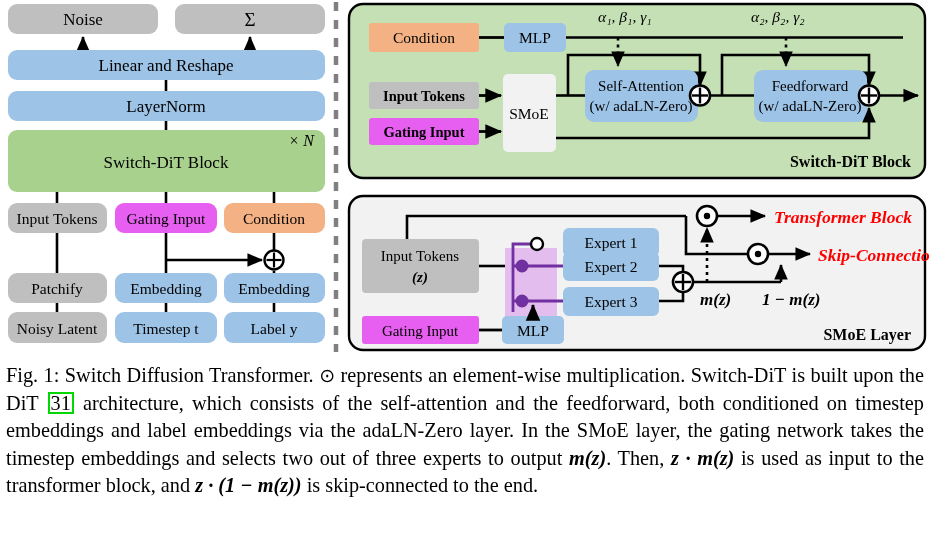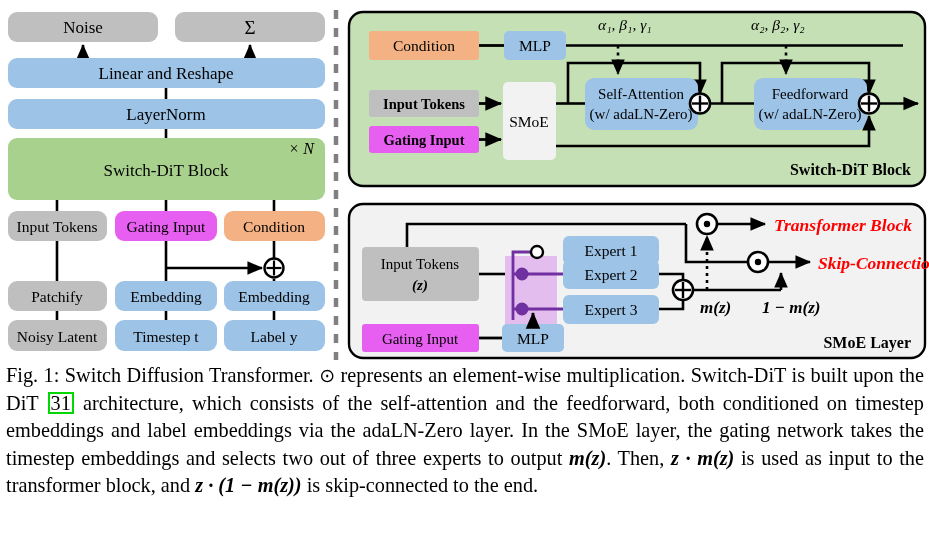--- a/index.html
+++ b/index.html
@@ -8,21 +8,21 @@
   }
   body {
     width: 929px; height: 537px;
     font-family: "Liberation Serif", serif;
     color: #000;
     overflow: hidden;
     position: relative;
   }
   #figure {
     position: absolute;
-    left: 0; top: 8px;
+    left: 0; top: 0;
     width: 862px; height: 358px;
   }
   svg { display: block; }
   .nd { font-family: "Liberation Serif", serif; }
   #caption {
     position: absolute;
     left: 6px; top: 362px;
     width: 918px;
     font-family: "Liberation Serif", serif;
     font-size: 20.3px;

